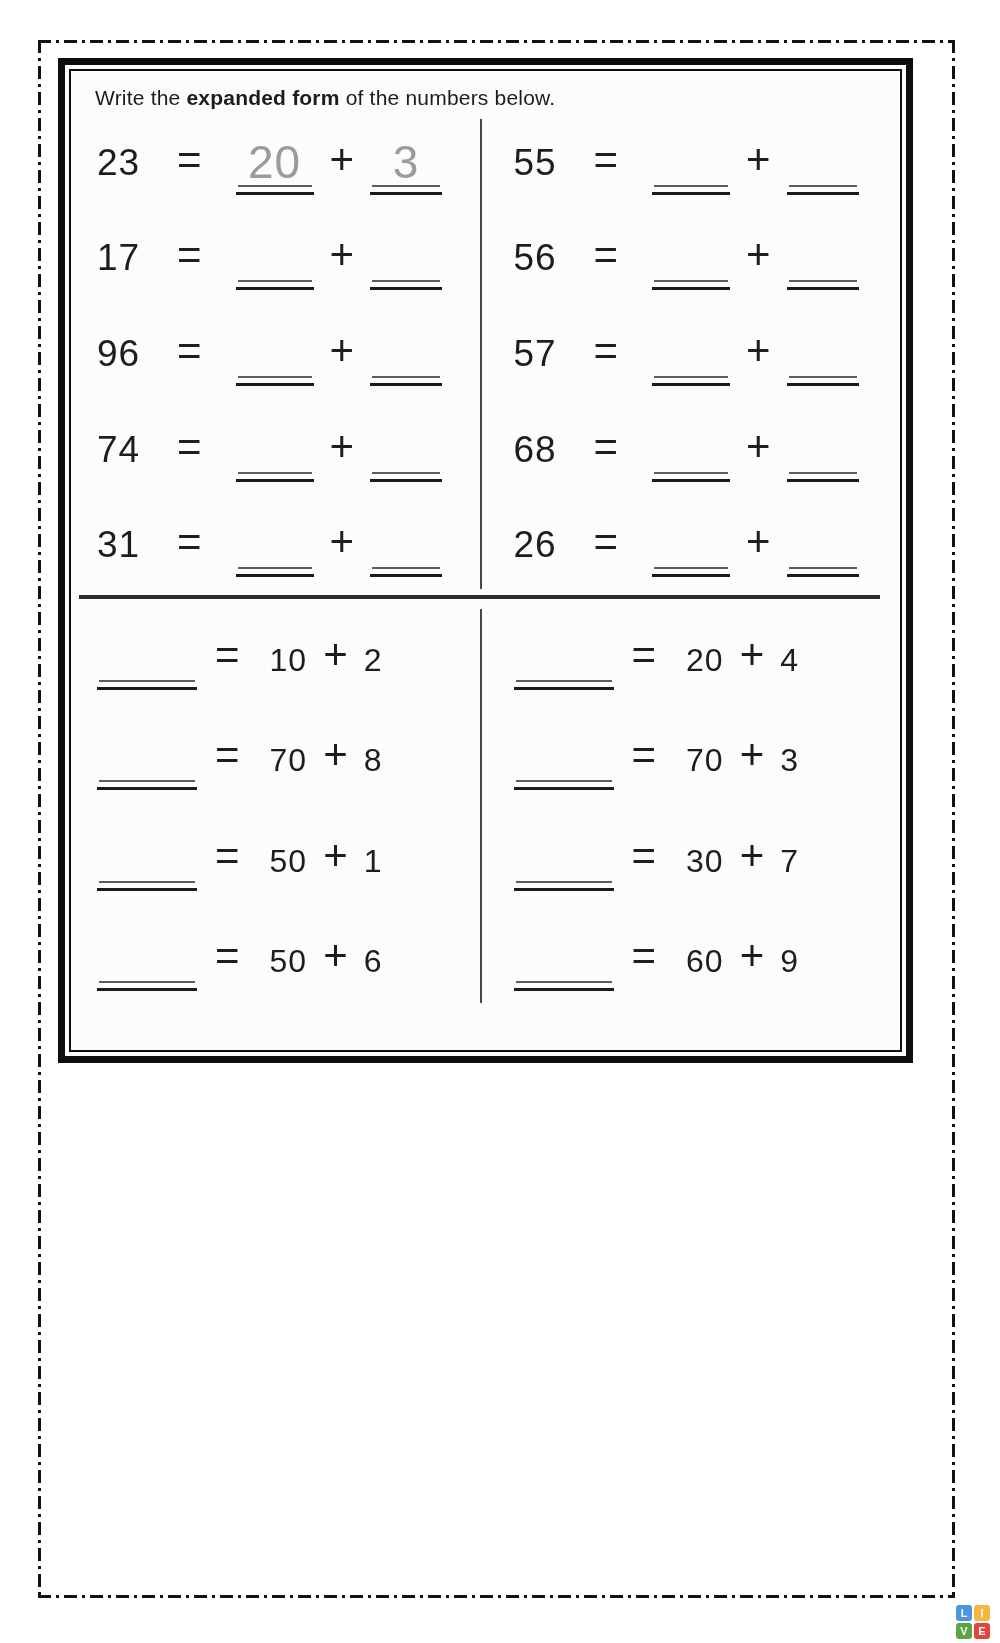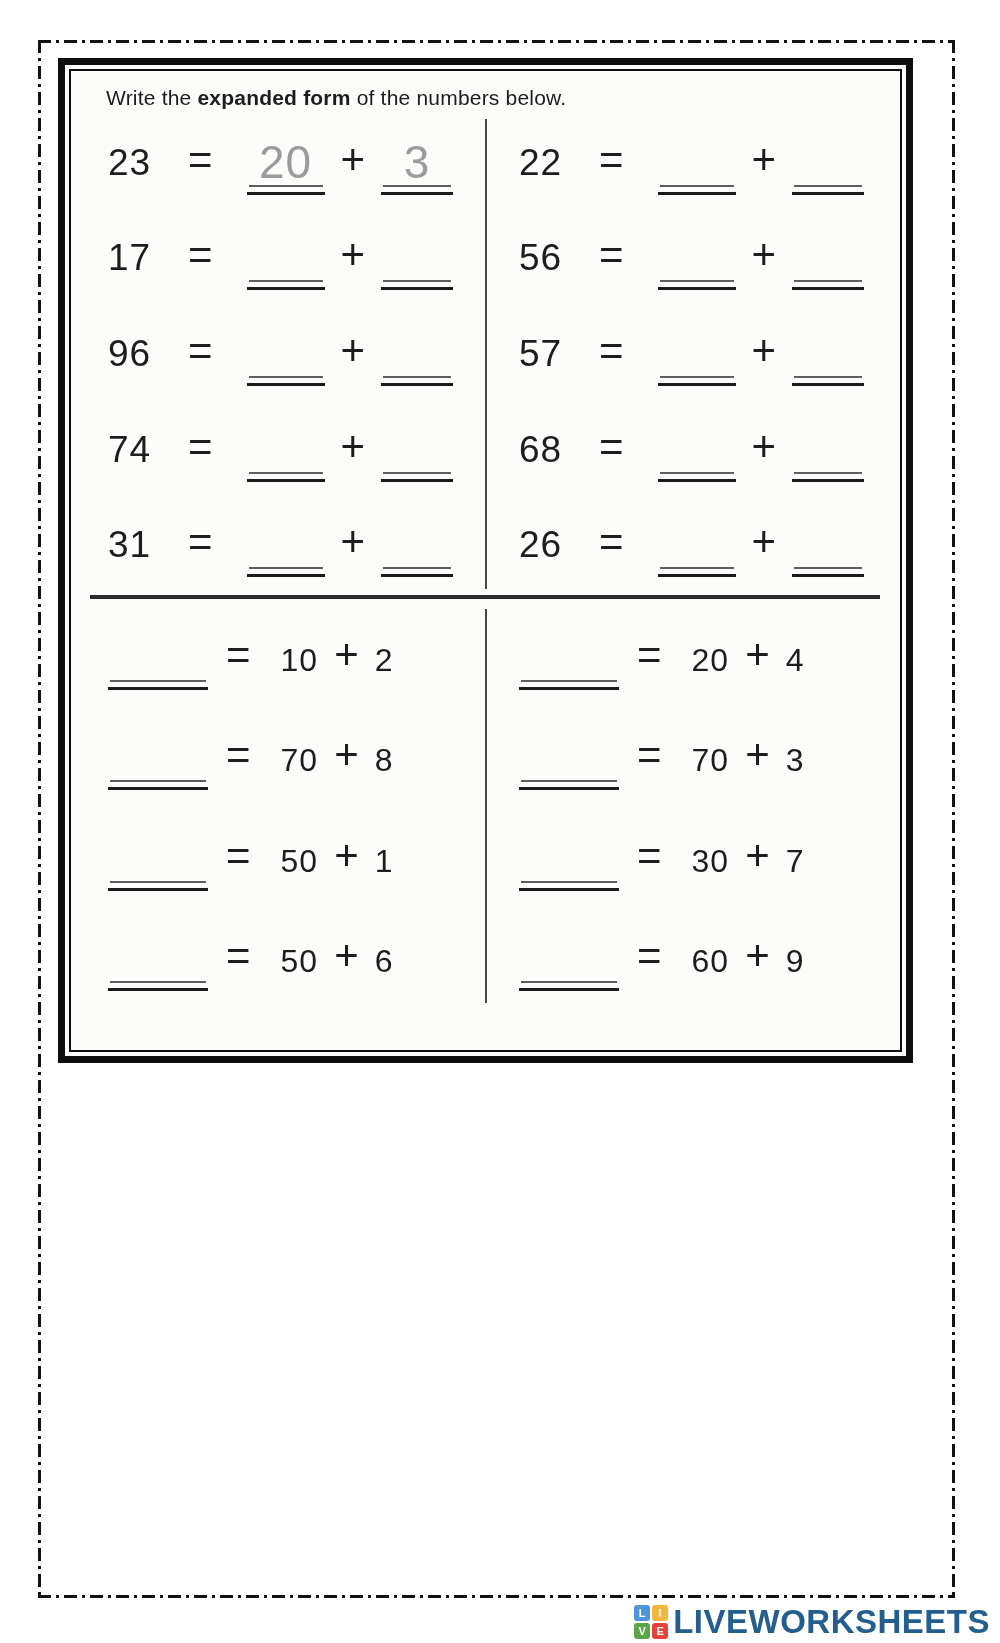--- a/index.html
+++ b/index.html
@@ -15,21 +15,21 @@
   .fv { position:absolute; width:3px; top:0; bottom:0;
         background:repeating-linear-gradient(180deg,#121212 0 13px,transparent 13px 18px,#121212 18px 21px,transparent 21px 26px); }
   .fh.top{top:0;} .fh.bot{bottom:0;} .fv.lft{left:0;} .fv.rgt{right:0;}
 
   
   .sheet {
     position:absolute; left:58px; top:58px; width:855px; height:1005px;
     box-sizing:border-box; background:#fcfcfb;
     border:7px solid #0e0e0e;
     box-shadow: inset 0 0 0 4px #ffffff, inset 0 0 0 6px #0e0e0e;
-    padding:14px 22px 0 21px;
+    padding:14px 22px 0 10px;
   }
 
   .instr { font-size:21px; line-height:1.25; margin:6px 0 4px 20px; color:#1c1c1c; letter-spacing:0.2px; }
   .instr b { font-weight:bold; }
 
   .sec { position:relative; display:grid; grid-template-columns:1fr 1fr; }
   .sec::after { content:""; position:absolute; left:50%; top:4px; bottom:4px; width:2px; background:#474747; }
   .sec1 { height:478px; grid-template-rows:repeat(5,1fr); }
   .sec2 { height:402px; grid-template-rows:repeat(4,1fr); }
 
@@ -87,21 +87,21 @@
         <span class="blank b-tens">
             <span class="answer">20</span>
           </span>
         <span class="bl plus">+</span>
         <span class="blank b-ones">
             <span class="answer">3</span>
           </span>
       </div>
 
       <div class="cell rcol">
-        <span class="bl num">22</span>
+        <span class="bl num">55</span>
         <span class="bl eq">=</span>
         <span class="blank b-tens">
             <span class="answer"></span>
           </span>
         <span class="bl plus">+</span>
         <span class="blank b-ones">
             <span class="answer"></span>
           </span>
       </div>
 
@@ -291,16 +291,15 @@
     </div>
   </div>
 
   <div class="logo">
     <div class="logo-icon">
       <div class="tile t-l">L</div>
       <div class="tile t-i">I</div>
       <div class="tile t-v">V</div>
       <div class="tile t-e">E</div>
     </div>
-    <div class="logo-text">LIVEWORKSHEETS</div>
   </div>
 
 </div>
 
 </body></html>

